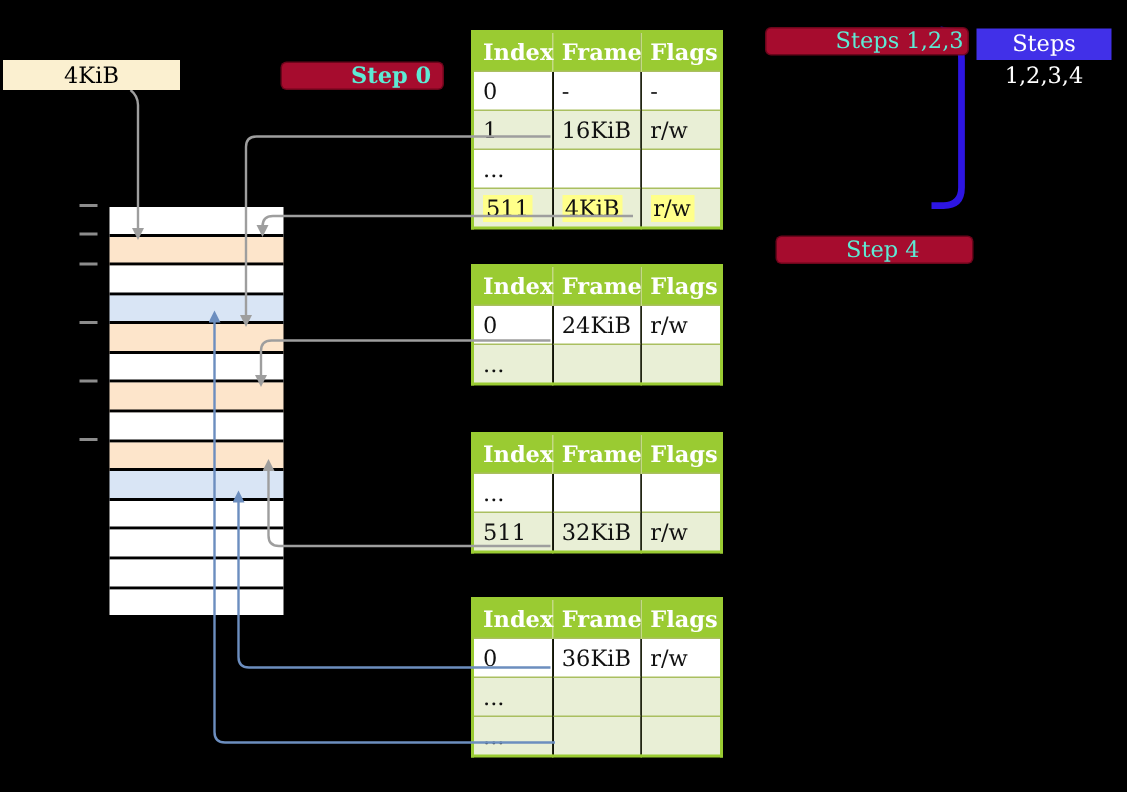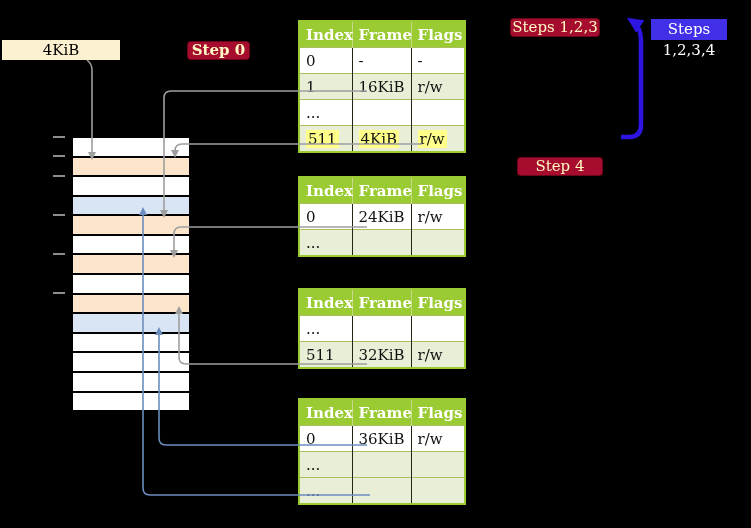--- a/index.html
+++ b/index.html
@@ -10,47 +10,48 @@
   
   .memcol{
     position:absolute;left:72px;top:137px;width:118px;height:274px;
     display:flex;flex-direction:column;border:1px solid #000;box-sizing:border-box;
   }
   .memcol .mrow{flex:1;border-bottom:2px solid #000;}
   .memcol .mrow:last-child{border-bottom:none;}
   .tick{position:absolute;left:53px;width:12px;height:2px;background:#8c8c8c;}
   
   table.ptable{
-    position:absolute;left:298px;width:166px;border-collapse:collapse;
+    position:absolute;left:314px;width:166px;border-collapse:collapse;
     table-layout:fixed;border:2px solid var(--header_green);
     font-size:15px;color:#111;
   }
   table.ptable col.c1{width:53px;} table.ptable col.c2{width:59px;} table.ptable col.c3{width:54px;}
   table.ptable th{
     background:var(--header_green);color:#fff;font-weight:bold;text-align:left;
     height:25px;padding:0 0 0 6px;border-right:1px solid #c4da85;font-size:15px;
   }
   table.ptable td{
     height:25px;padding:0 0 0 6px;border-right:1px solid #222612;
     border-top:1px solid #aabf60;background:#fff;white-space:nowrap;overflow:hidden;
   }
   table.ptable tr.alt td{background:var(--pale_green);}
   td.hl span{background:var(--highlight_yellow);padding:0 2px;}
   
   .badge{
-    position:absolute;color:#fef9c3;font-size:15px;line-height:17px;height:17px;
-    text-align:center;border-radius:3px;background:var(--badge_red);
+    position:absolute;color:#5eead4;font-size:15px;line-height:17px;height:17px;
+    border-radius:3px;background:var(--badge_red);
     box-shadow:0 0 0 1px rgba(120,6,30,.9);
+    padding-left:46px;
   }
   .framelabel{
     position:absolute;left:2px;top:40px;width:118px;height:20px;background:var(--cream);
     color:#000;font-size:15px;line-height:20px;text-align:center;
   }
   .bluebadge{
-    position:absolute;left:651px;top:19px;width:76px;height:21px;background:var(--badge_blue);
+    position:absolute;left:651px;top:19px;width:90px;height:21px;background:var(--badge_blue);
     color:#fff;font-size:15px;line-height:21px;text-align:center;
   }
   svg.overlay{position:absolute;left:0;top:0;z-index:20;pointer-events:none;}
   .memcol,.tick{z-index:5;} table.ptable{z-index:10;} .badge,.framelabel,.bluebadge{z-index:30;}
 </style>
 </head>
 <body>
 
 <div class="framelabel">4KiB</div>
 

